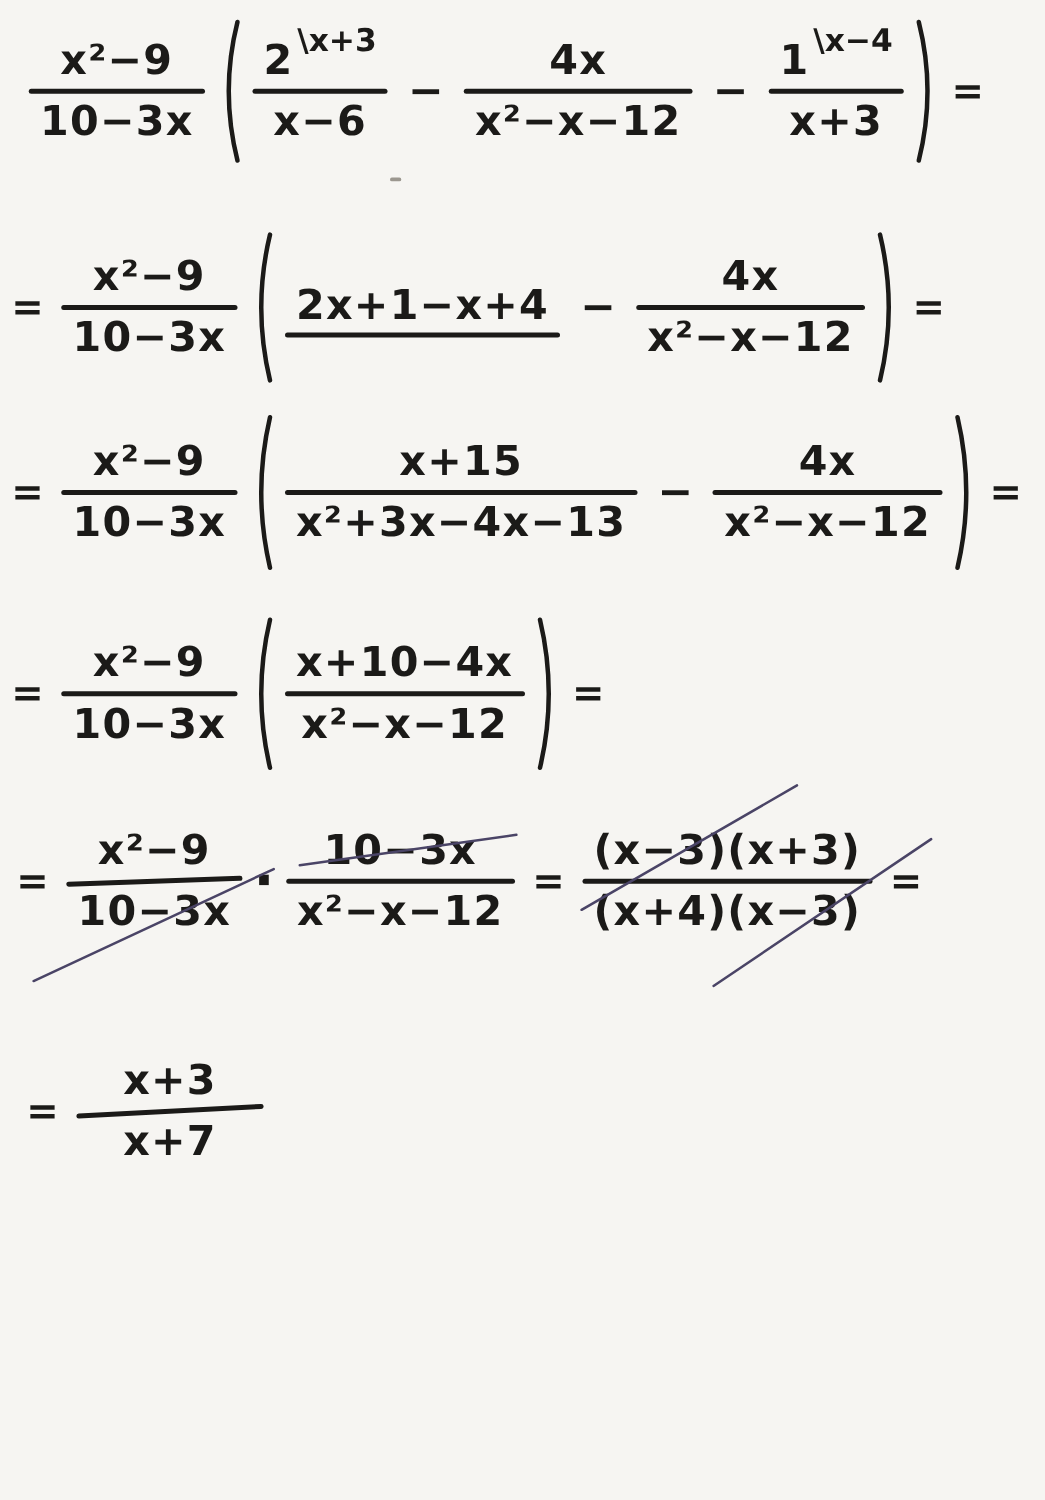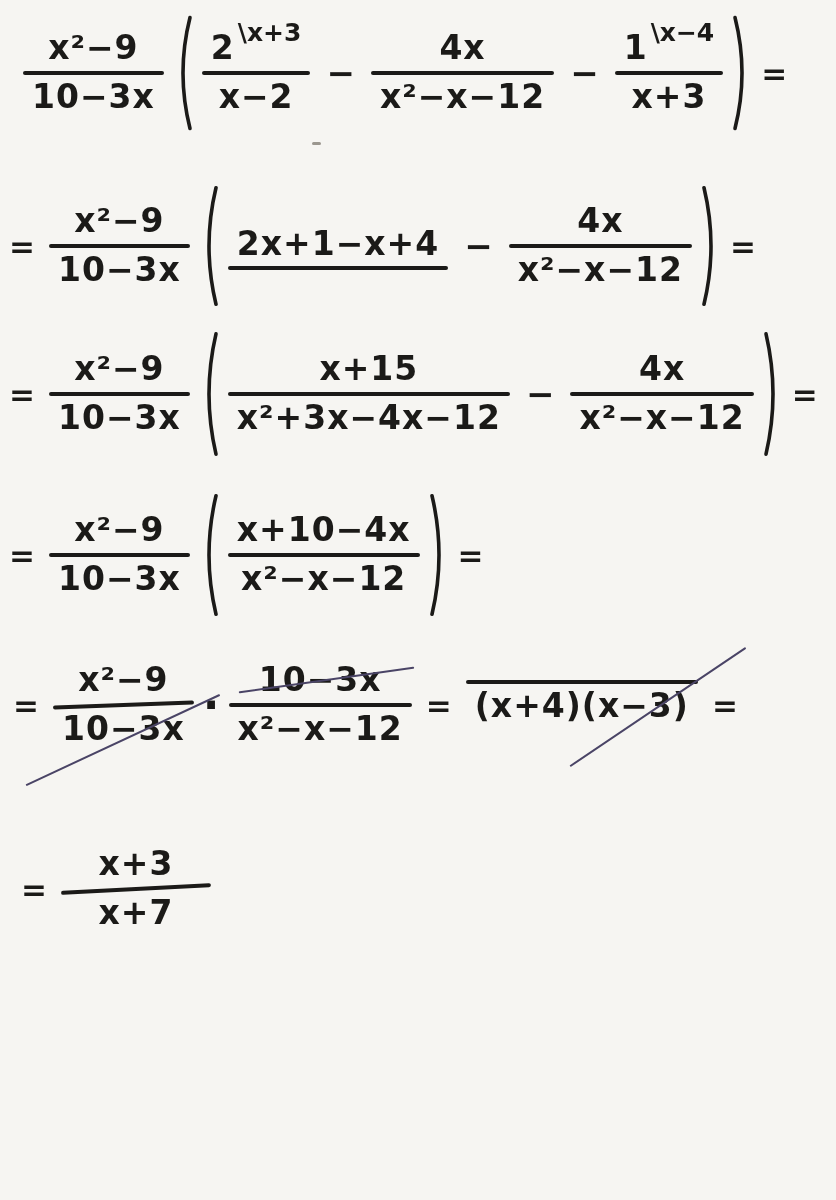--- a/index.html
+++ b/index.html
@@ -41,21 +41,21 @@
       <span class="num">x²−9</span>
       <span class="bar"></span>
       <span class="den">10−3x</span>
     </span>
     <svg class="paren" width="20" height="118" viewBox="0 0 20 100" preserveAspectRatio="none">
         <path d="M17 3 Q3 50 17 97" fill="none" stroke="#1b1a18" stroke-width="3.6" stroke-linecap="round" vector-effect="non-scaling-stroke"></path>
       </svg>
     <span class="frac">
       <span class="num"><span>2</span><span class="annot">\x+3</span></span>
       <span class="bar"></span>
-      <span class="den">x−2</span>
+      <span class="den">x−6</span>
     </span>
     <span class="op">−</span>
     <span class="frac">
       <span class="num">4x</span>
       <span class="bar"></span>
       <span class="den">x²−x−12</span>
     </span>
     <span class="op">−</span>
     <span class="frac">
       <span class="num"><span>1</span><span class="annot">\x−4</span></span>
@@ -102,21 +102,21 @@
       <span class="num">x²−9</span>
       <span class="bar"></span>
       <span class="den">10−3x</span>
     </span>
     <svg class="paren" width="20" height="128" viewBox="0 0 20 100" preserveAspectRatio="none">
         <path d="M17 3 Q3 50 17 97" fill="none" stroke="#1b1a18" stroke-width="3.6" stroke-linecap="round" vector-effect="non-scaling-stroke"></path>
       </svg>
     <span class="frac">
       <span class="num">x+15</span>
       <span class="bar"></span>
-      <span class="den">x²+3x−4x−12</span>
+      <span class="den">x²+3x−4x−13</span>
     </span>
     <span class="op">−</span>
     <span class="frac">
       <span class="num">4x</span>
       <span class="bar"></span>
       <span class="den">x²−x−12</span>
     </span>
     <svg class="paren" width="20" height="128" viewBox="0 0 20 100" preserveAspectRatio="none" style="transform:scaleX(-1)">
         <path d="M17 3 Q3 50 17 97" fill="none" stroke="#1b1a18" stroke-width="3.6" stroke-linecap="round" vector-effect="non-scaling-stroke"></path>
       </svg>
@@ -152,20 +152,21 @@
       <span class="den part"><span>10−3x</span><span class="strike-line s-f1den"></span></span>
     </span>
     <span class="dot">·</span>
     <span class="frac">
       <span class="num part"><span>10−3x</span><span class="strike-line s-f2num"></span></span>
       <span class="bar"></span>
       <span class="den">x²−x−12</span>
     </span>
     <span class="eq">=</span>
     <span class="frac">
+      <span class="num"><span class="part"><span>(x−3)</span><span class="strike-line s-f3num"></span></span><span>(x+3)</span></span>
       <span class="bar"></span>
       <span class="den"><span>(x+4)</span><span class="part"><span>(x−3)</span><span class="strike-line s-f3den"></span></span></span>
     </span>
     <span class="eq">=</span>
   </div>
 
   <div class="row" style="left:14px; top:842px;">
     <span class="eq">=</span>
     <span class="frac">
       <span class="num">x+3</span>

